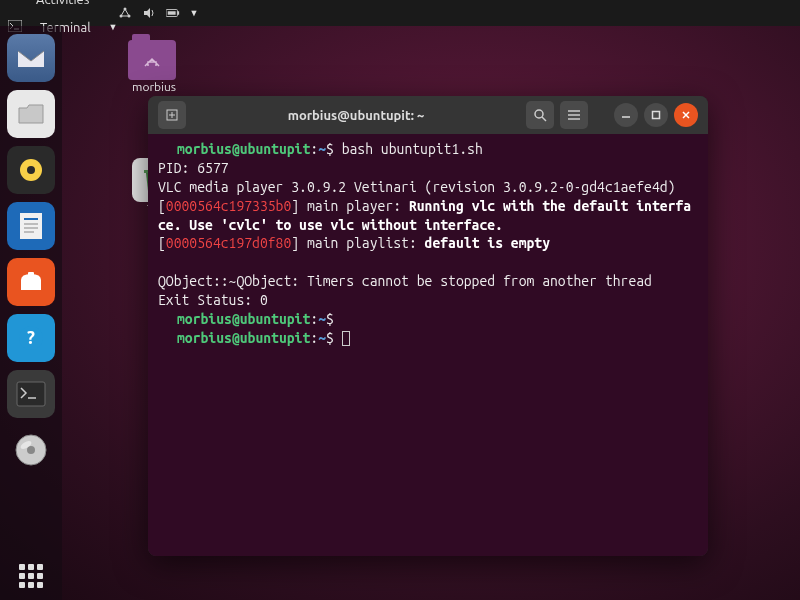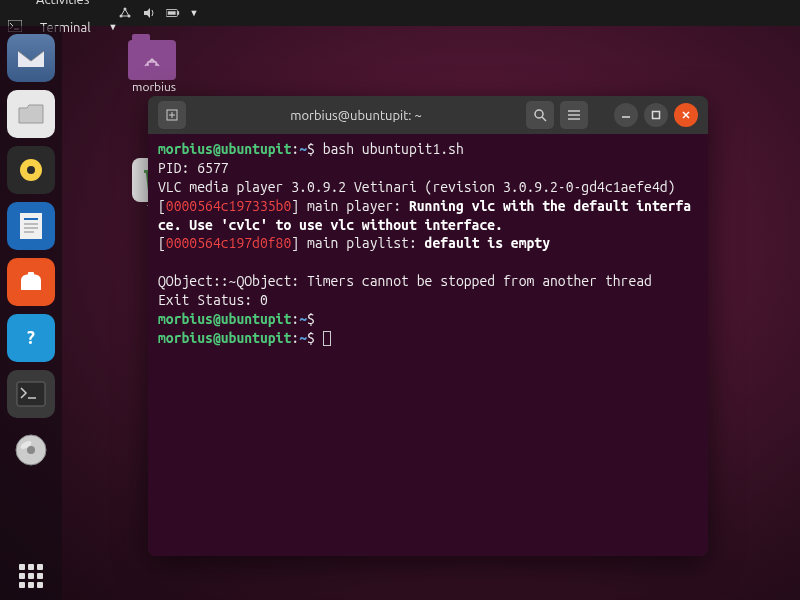--- a/index.html
+++ b/index.html
@@ -67,42 +67,42 @@
   display: flex; flex-direction: column;
   box-shadow: 0 8px 32px rgba(0,0,0,0.6);
 }
 .term-titlebar {
   height: 38px; background: #353535;
   border-radius: 8px 8px 0 0;
   display: flex; align-items: center; padding: 0 10px;
   color: #ddd; font-size: 13px;
 }
 .tb-left, .tb-right { display: flex; align-items: center; gap: 6px; }
-.tb-center { flex: 1; text-align: center; font-weight: 400; }
+.tb-center { flex: 1; text-align: center; font-weight: 700; }
 .tb-btn {
   width: 28px; height: 28px; background: #4a4a4a; border-radius: 5px;
   display: flex; align-items: center; justify-content: center; font-size: 14px;
 }
 .win-btn {
   width: 24px; height: 24px; border-radius: 50%;
   display: flex; align-items: center; justify-content: center;
   font-size: 13px;
 }
 .win-min, .win-max { background: #4a4a4a; color: #ddd; }
 .win-close { background: #e95420; color: #fff; }
 .win-gap { width: 14px; }
 
 .term-body {
   flex: 1; background: #300a24; padding: 6px 10px;
   font-family: 'Ubuntu Mono', Menlo, monospace;
   font-size: 14px; line-height: 1.35; color: #eee;
   overflow: hidden; border-radius: 0 0 8px 8px;
   white-space: pre-wrap; word-break: break-all;
 }
-.prompt-user { color: #4ec97a; font-weight: bold; }
+.prompt-user { color: #4ec97a; font-weight: bold; margin-left: 19px; }
 .prompt-path { color: #5a9dd6; font-weight: bold; }
 .addr { color: #ef4444; }
 .bold { font-weight: bold; color: #fff; }
 .cursor {
   display: inline-block; width: 8px; height: 15px;
   border: 1px solid #ccc; vertical-align: text-bottom;
 }
 </style>
 </head>
 <body>

